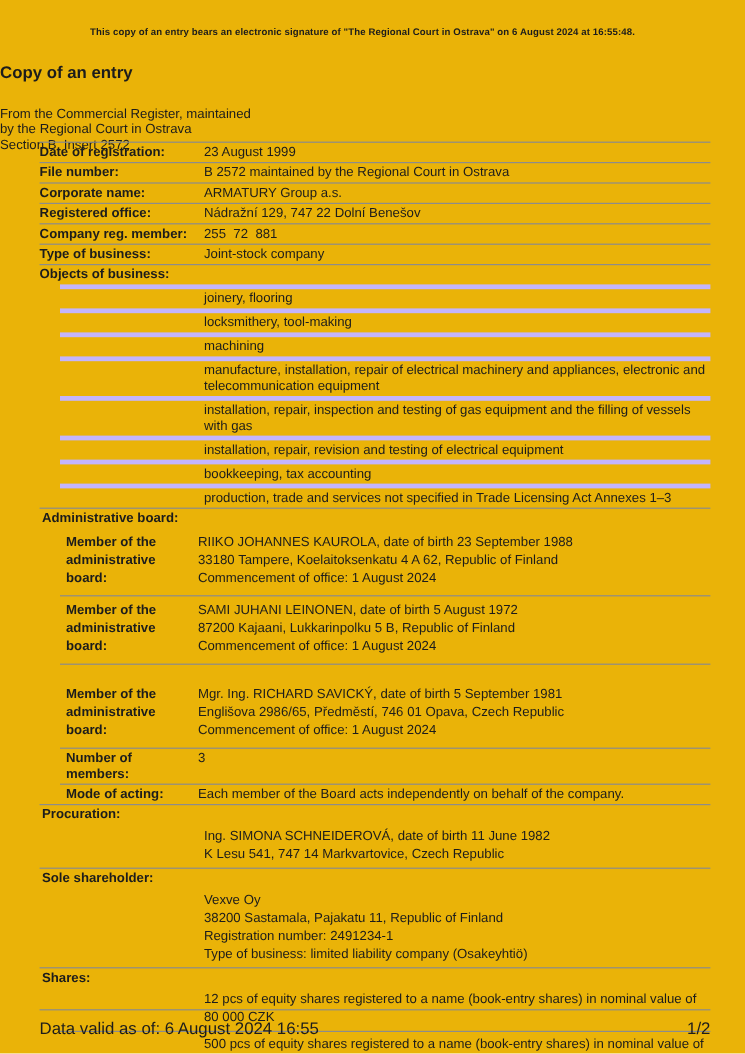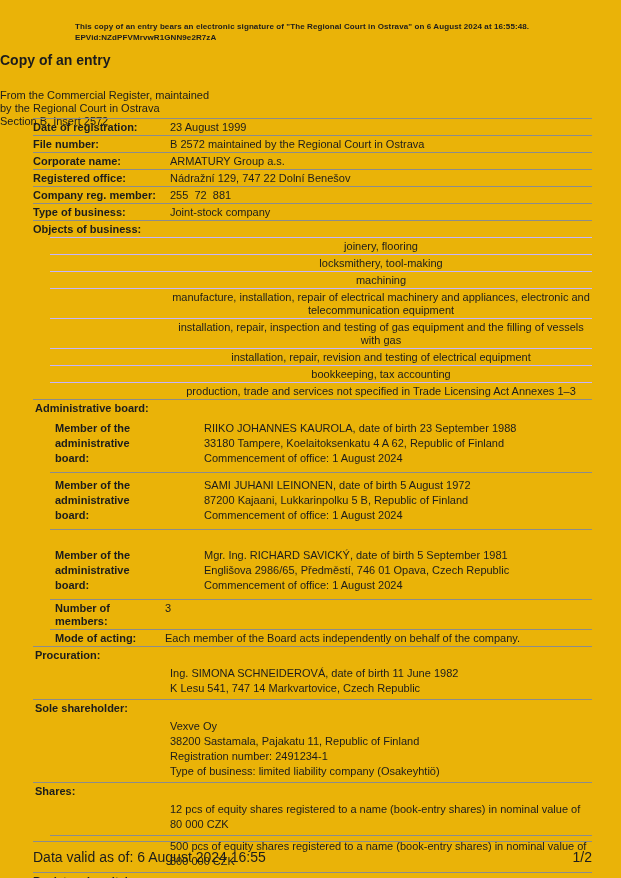--- a/index.html
+++ b/index.html
@@ -26,30 +26,30 @@
   .subtitle { font-size: 11px; line-height: 13px; margin-top: 21px; }
 
   
   .content { position: absolute; top: 118px; left: 33px; width: 559px; font-size: 11px; }
   .row { display: flex; border-top: 1px solid #8c8c8c; padding: 2px 0 1px; line-height: 13px; }
   .row .lbl { width: 137px; font-weight: bold; flex: 0 0 137px; }
   .row .val { flex: 1; white-space: pre-wrap; }
 
   
   .obj-item {
-    margin-left: 17px; border-top: 1px solid #c4b5fd;
-    padding: 2px 0 1px 120px; line-height: 13px; text-align: center;
+    margin-left: 17px; border-top: 4px solid #c4b5fd;
+    padding: 2px 0 1px 120px; line-height: 13px;
   }
   .hr-full { border-top: 1px solid #8c8c8c; height: 0; }
   .hr-ind { border-top: 1px solid #8c8c8c; height: 0; margin-left: 17px; }
 
   .section-label { font-weight: bold; padding: 2px 0 1px 2px; line-height: 13px; }
 
   
-  .member { display: flex; margin-left: 17px; padding: 5px 0 6px; gap: 39px; }
+  .member { display: flex; margin-left: 17px; padding: 5px 0 6px; }
   .member .mlbl { flex: 0 0 115px; width: 115px; font-weight: bold; line-height: 15px; padding-left: 5px; }
   .member .mval { flex: 1; line-height: 15px; }
   .member.gap { margin-top: 13px; }
 
   
   .row-ind { display: flex; margin-left: 17px; border-top: 1px solid #8c8c8c; padding: 2px 0 1px; line-height: 13px; }
   .row-ind .lbl2 { flex: 0 0 115px; width: 115px; font-weight: bold; padding-left: 5px; }
   .row-ind .val { flex: 1; }
 
   
@@ -67,21 +67,20 @@
     font-size: 14px; display: flex; justify-content: space-between;
   }
 </style>
 </head>
 <body>
 
 <div class="page">
 
   <div class="notice">
     <div>This copy of an entry bears an electronic signature of "The Regional Court in Ostrava" on 6 August 2024 at 16:55:48.</div>
-    <div>EPVid:NZdPFVMrvwR1GNN9e2R7zA</div>
   </div>
 
   <div class="head">
     <div class="title">Copy of an entry</div>
     <div class="subtitle">
       <div>From the Commercial Register, maintained</div>
       <div>by the Regional Court in Ostrava</div>
       <div>Section B, Insert 2572</div>
     </div>
   </div>

